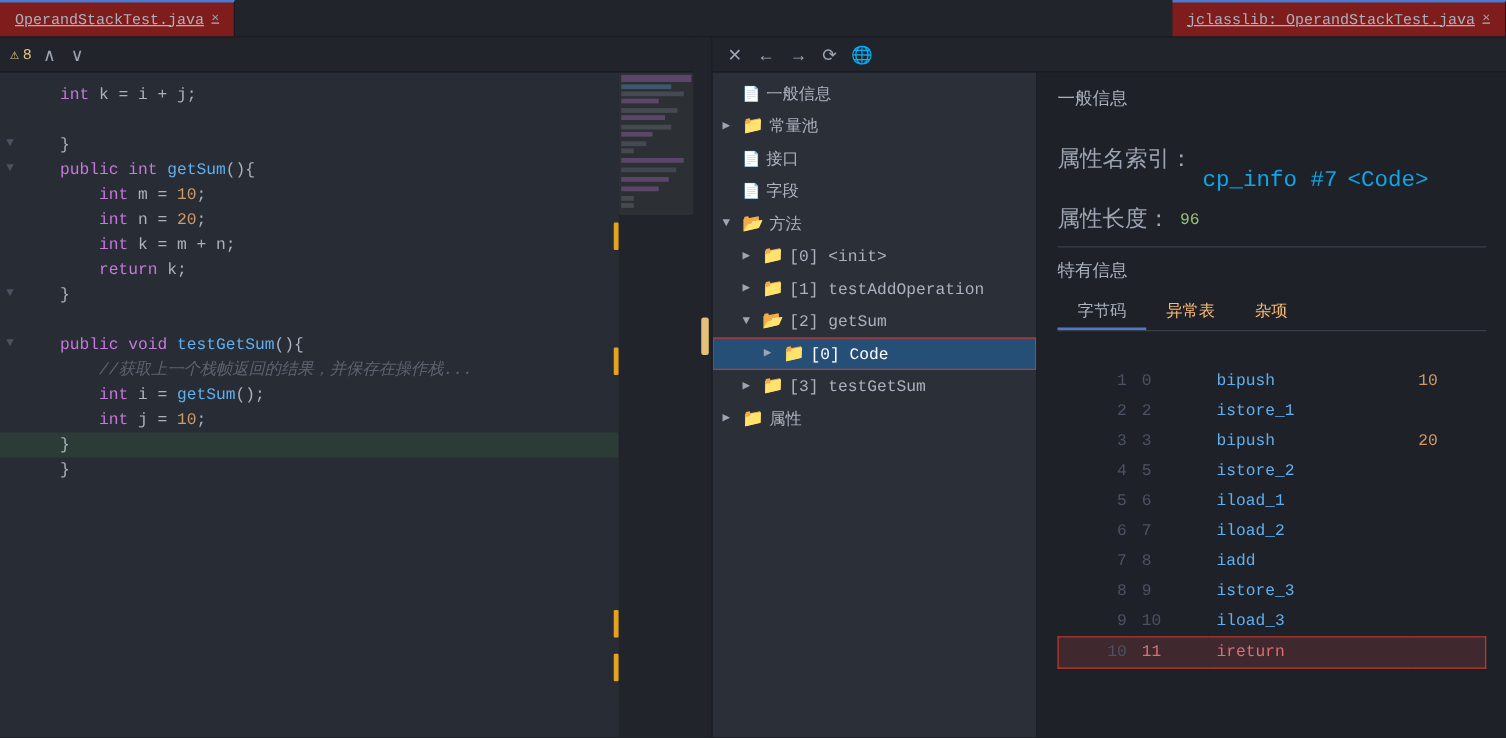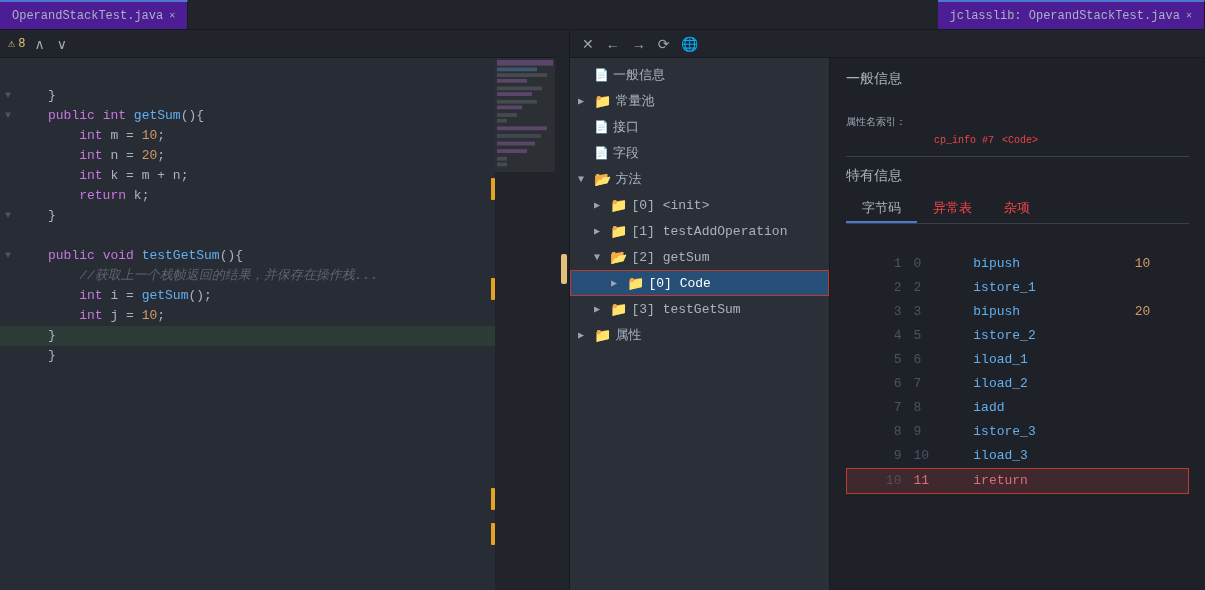--- a/index.html
+++ b/index.html
@@ -28,23 +28,24 @@
       align-items: center;
       padding: 0 12px;
       gap: 6px;
       font-size: 12px;
       color: #9da5b4;
       border-right: 1px solid #181a1f;
       cursor: pointer;
       position: relative;
     }
     .tab.active {
-      background: #4c1d95;
+      background: #7f1d1d;
       color: #abb2bf;
       border-top: 2px solid #4d78cc;
+      text-decoration: underline;
     }
     .tab-close {
       font-size: 10px;
       color: #9da5b4;
       cursor: pointer;
       line-height: 1;
     }
 
     
     .main {
@@ -260,27 +261,27 @@
     }
 
     .info-row {
       display: flex;
       align-items: center;
       margin-bottom: 8px;
       gap: 8px;
     }
     .info-label {
       color: #9da5b4;
-      font-size: 10px;
+      font-size: 18px;
       min-width: 80px;
       font-family: Liberation Serif, serif;
     }
     .info-link {
-      color: #ef4444;
-      font-size: 10px;
+      color: #0ea5e9;
+      font-size: 18px;
       margin-top: 37px;
     }
     .info-highlight {
       color: #98c379;
       font-size: 13px;
     }
 
     .section-divider {
       height: 1px;
       background: #3a3f4b;
@@ -290,21 +291,21 @@
     
     .info-tabs {
       display: flex;
       gap: 0;
       margin-bottom: 28px;
       border-bottom: 1px solid #3a3f4b;
     }
     .info-tab {
       padding: 4px 16px;
       font-size: 13px;
-      color: #ef4444;
+      color: #fdba74;
       cursor: pointer;
       border-bottom: 2px solid transparent;
     }
     .info-tab.active {
       color: #abb2bf;
       border-bottom: 2px solid #4d78cc;
     }
 
     
     .bytecode-table {
@@ -364,20 +365,24 @@
       <span class="warn-badge">
         <span>⚠</span>
         <span>8</span>
       </span>
       <button class="nav-btn">∧</button>
       <button class="nav-btn">∨</button>
     </div>
 
     <div class="code-area" style="padding-right:74px;">
 
+      <div class="code-line">
+        <div class="gutter"></div>
+        <div class="code-content"><span class="kw">int</span><span class="op"> k = i + j;</span></div>
+      </div>
 
       <div class="code-line">
         <div class="gutter"></div>
         <div class="code-content">&nbsp;</div>
       </div>
 
 
       <div class="code-line">
         <div class="gutter">
           <span class="fold-btn">▼</span>
@@ -582,20 +587,24 @@
       <div class="info-panel">
 
         <div class="info-section-title">一般信息</div>
 
         <div class="info-row">
           <span class="info-label">属性名索引：</span>
           <span class="info-link">cp_info #7</span>
           <span class="info-link">&lt;Code&gt;</span>
         </div>
 
+        <div class="info-row">
+          <span class="info-label">属性长度：</span>
+          <span class="info-highlight">96</span>
+        </div>
 
         <div class="section-divider"></div>
 
         <div class="info-section-title">特有信息</div>
 
         <div class="info-tabs">
           <div class="info-tab active">字节码</div>
           <div class="info-tab">异常表</div>
           <div class="info-tab">杂项</div>
         </div>

